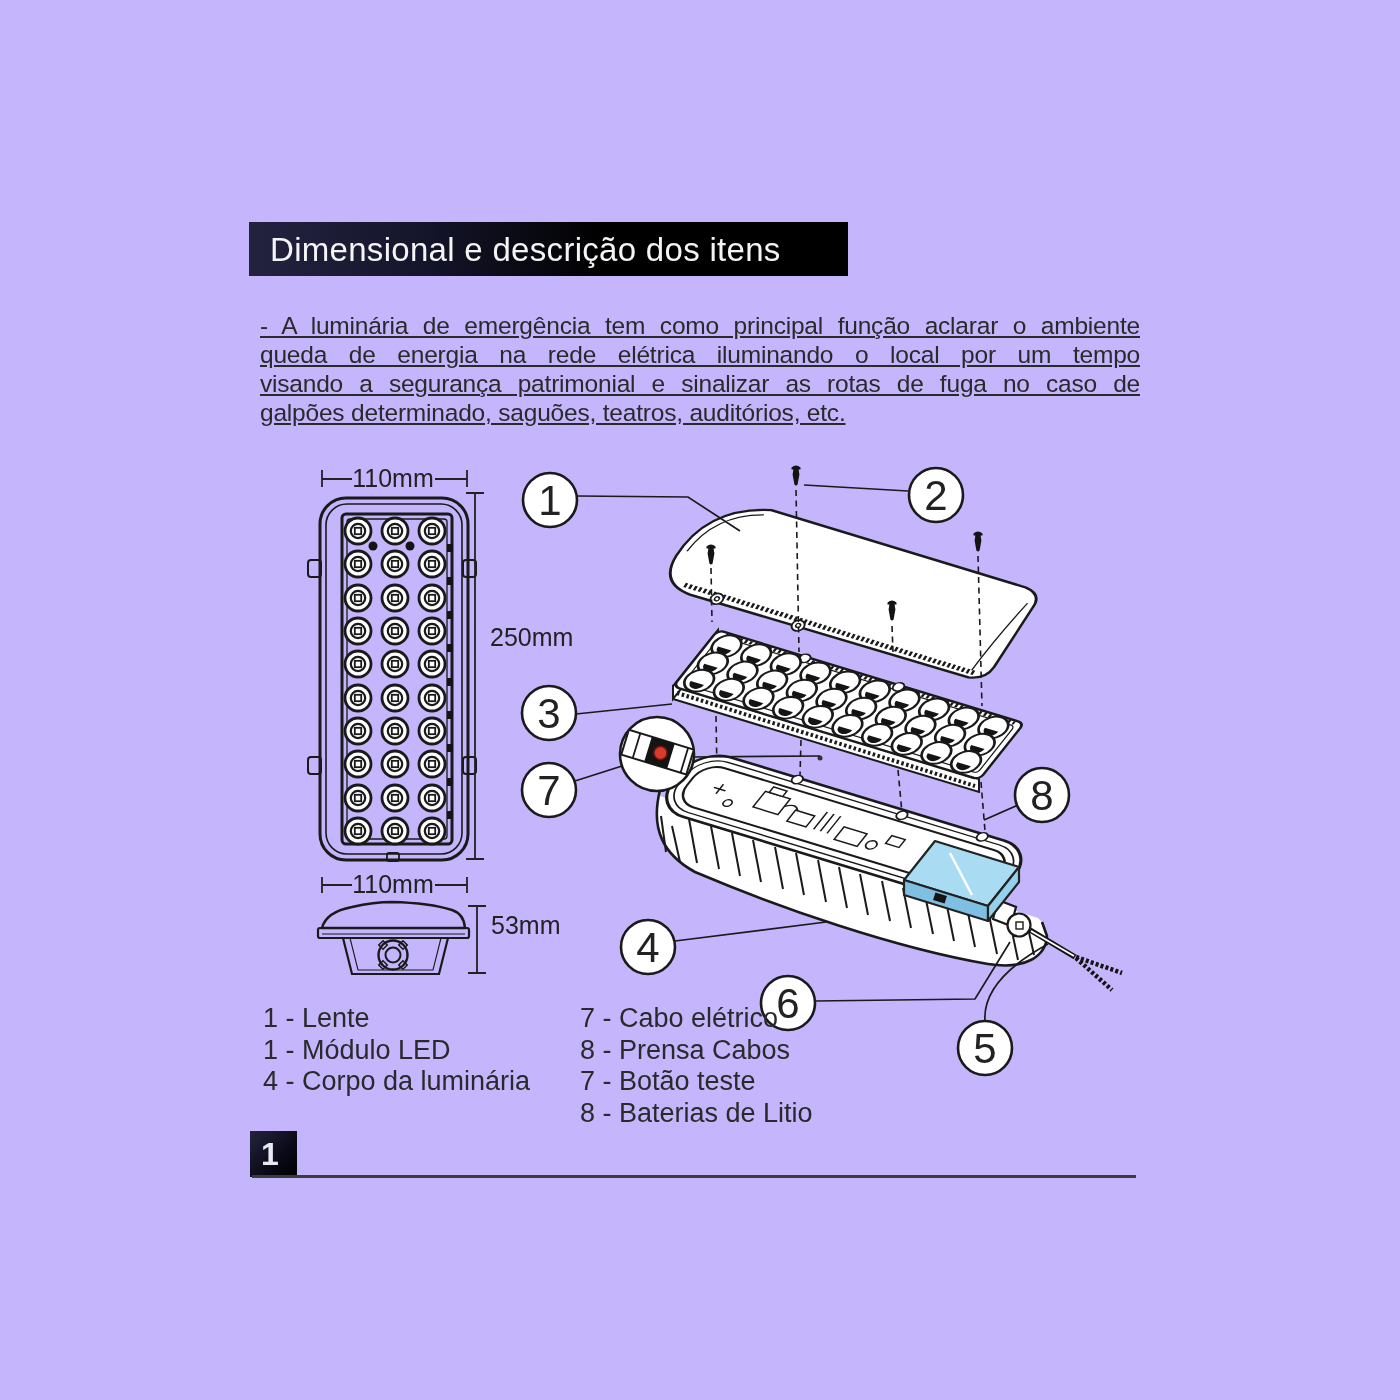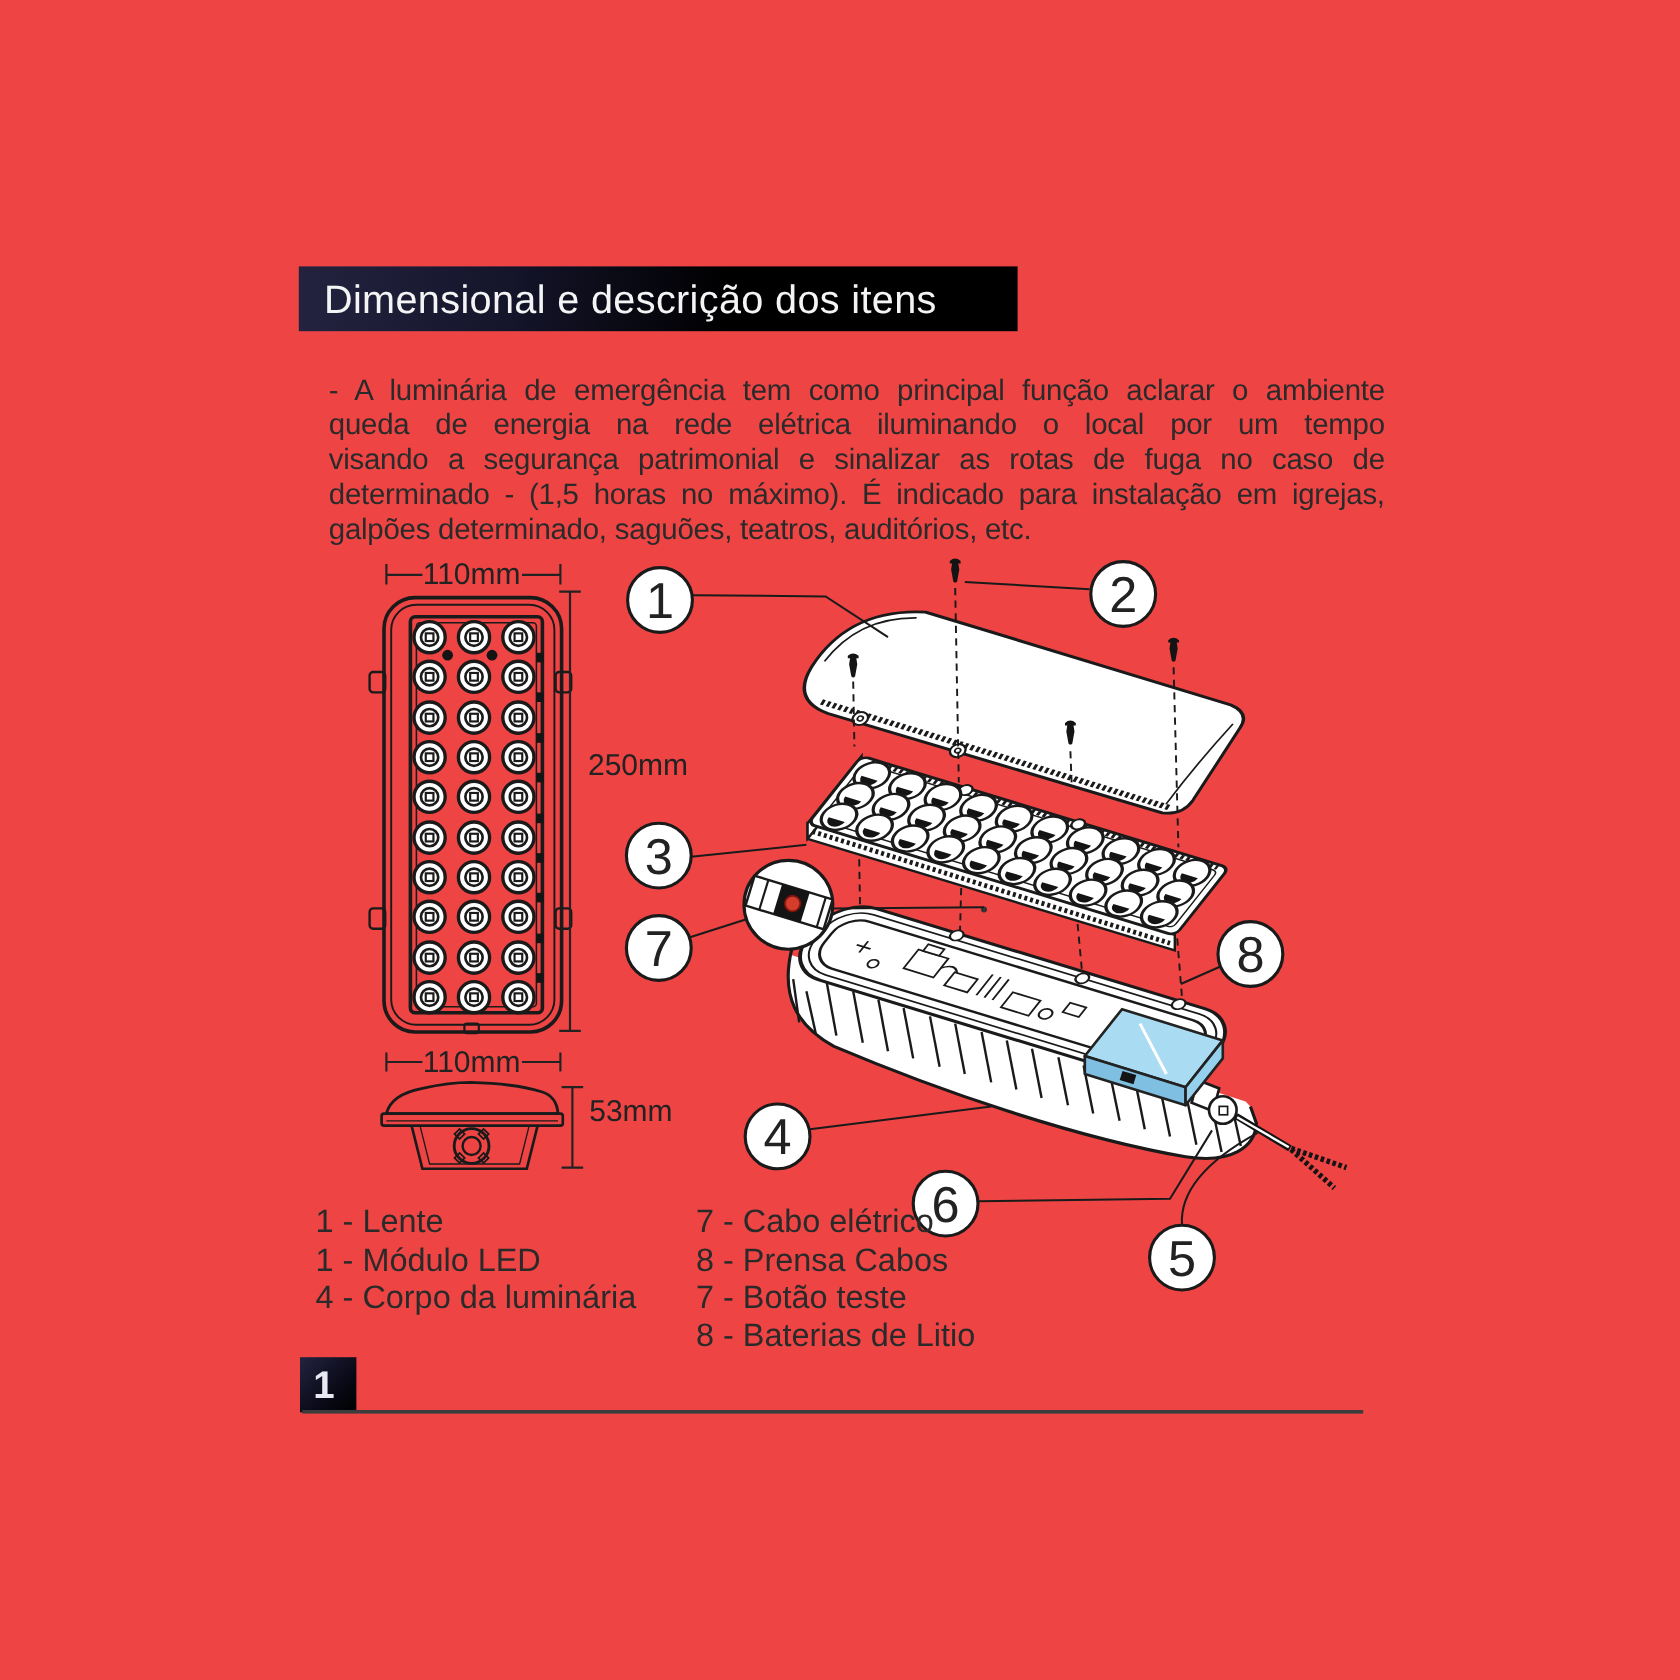--- a/index.html
+++ b/index.html
@@ -1,21 +1,21 @@
 <!DOCTYPE html>
 <html><head>
 <meta charset="utf-8">
 <style>
   html,body{margin:0;padding:0;background:#fff;}
-  .page{position:relative;width:1400px;height:1400px;background:#ef4444;overflow:hidden;
+  .page{position:relative;width:1400px;height:1400px;background:#c4b5fd;overflow:hidden;
         font-family:"Liberation Sans",sans-serif;}
   .header-bar{position:absolute;left:249px;top:222px;width:599px;height:54px;box-sizing:border-box;
         background:linear-gradient(90deg,#232340 0%,#14142a 30%,#000 60%,#000 100%);
         color:#f4f4f4;font-size:33px;line-height:55px;padding-left:21px;letter-spacing:.3px;}
-  .desc{position:absolute;left:274px;top:311px;width:880px;color:#2a2a2a;}
+  .desc{position:absolute;left:260px;top:311px;width:880px;color:#2a2a2a;text-decoration:underline;}
   .desc .para-line{font-size:24.5px;line-height:29px;letter-spacing:-0.2px;
         text-align:justify;text-align-last:justify;}
   .desc .para-line:last-child{text-align:justify;text-align-last:left;}
   .legend{position:absolute;left:263px;top:1003px;display:flex;color:#2a2a2a;}
   .legend-col{display:flex;flex-direction:column;}
   .legend-col.left{width:317px;}
   .legend .item{font-size:27px;line-height:31.5px;white-space:nowrap;}
   .footer-box{position:absolute;left:250px;top:1131px;width:47px;height:46px;box-sizing:border-box;
         background:linear-gradient(135deg,#232340 0%,#0a0a18 60%,#000 100%);
         color:#e9e9f2;font-size:32px;font-weight:bold;line-height:46px;padding-left:11px;}
@@ -31,21 +31,20 @@
 <div class="page">
 
   <div class="header-bar">
     <span>Dimensional e descrição dos itens</span>
   </div>
 
   <div class="desc">
     <div class="para-line">- A luminária de emergência tem como principal função aclarar o ambiente</div>
     <div class="para-line">queda de energia na rede elétrica iluminando o local por um tempo</div>
     <div class="para-line">visando a segurança patrimonial e sinalizar as rotas de fuga no caso de</div>
-    <div class="para-line">determinado - (1,5 horas no máximo). É indicado para instalação em igrejas,</div>
     <div class="para-line">galpões determinado, saguões, teatros, auditórios, etc.</div>
   </div>
 
   <svg class="diagram" width="1400" height="1400" viewBox="0 0 1400 1400">
     <defs>
       <g id="led">
         <circle r="13" fill="#fff" stroke="#1a1a1a" stroke-width="2.8"></circle>
         <circle r="7.2" fill="#fff" stroke="#1a1a1a" stroke-width="2.2"></circle>
         <rect x="-3.2" y="-3.2" width="6.4" height="6.4" fill="none" stroke="#1a1a1a" stroke-width="1.8"></rect>
       </g>

